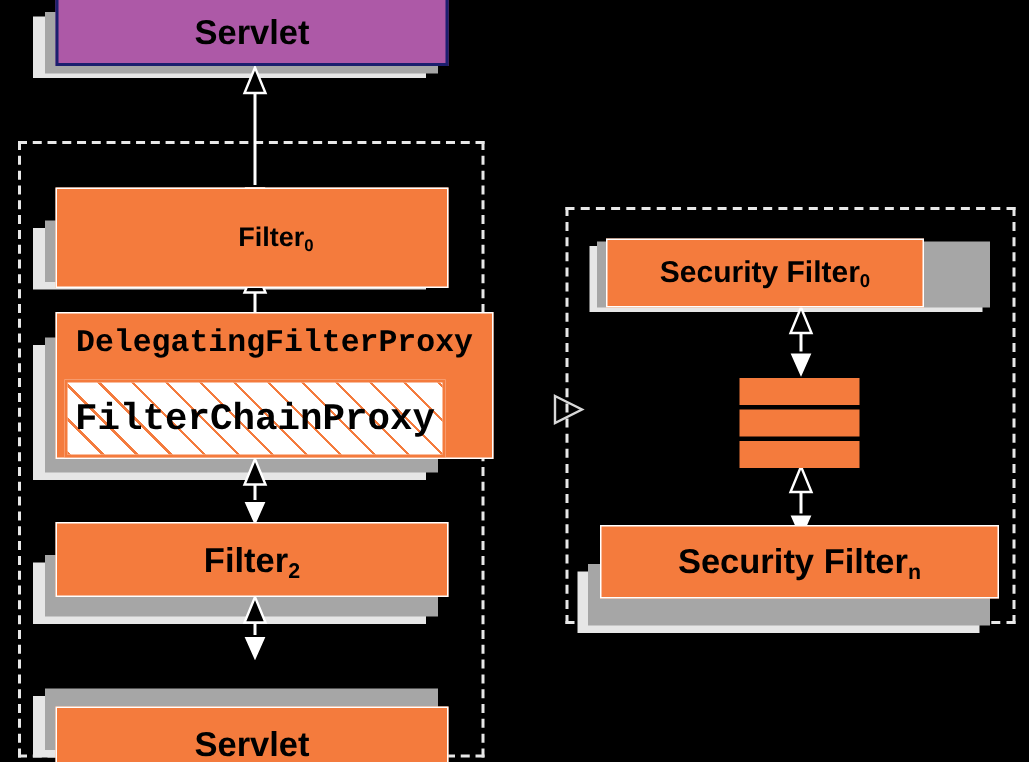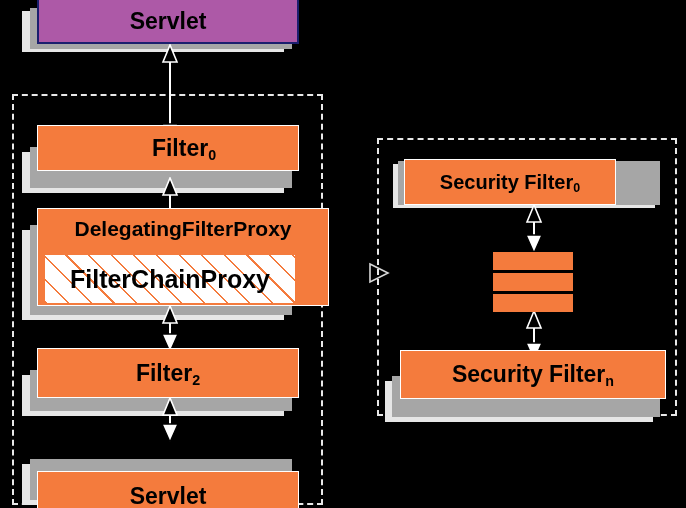--- a/index.html
+++ b/index.html
@@ -129,35 +129,35 @@
   <div class="arrow" style="left:160px; top:44px; width:20px; height:100px;">
     <svg width="20" height="100" viewBox="0 0 20 100">
       <line x1="10" y1="14" x2="10" y2="86" stroke="#ffffff" stroke-width="2"></line>
       <polygon points="10,1 3,18 17,18" fill="#000000" stroke="#ffffff" stroke-width="1.6"></polygon>
       <polygon points="10,99 2,80 18,80" fill="#ffffff" stroke="#000000" stroke-width="1.4"></polygon>
     </svg>
   </div>
 
   <div class="shadow2" style="left:22px; top:152px; width:262px; height:41px;"></div>
   <div class="shadow1" style="left:30px; top:147px; width:262px; height:41px;"></div>
-  <div class="node box-orange" style="left:37px; top:125px; width:262px; height:46px; font-size:23px;padding-left:32px;">
+  <div class="node box-orange" style="left:37px; top:125px; width:262px; height:67px; font-size:18px;padding-left:32px;">
     <span class="label"><span>Filter</span><sub>0</sub></span>
   </div>
 
   <div class="arrow" style="left:160px; top:177px; width:20px; height:54px;">
     <svg width="20" height="54" viewBox="0 0 20 54">
       <line x1="10" y1="14" x2="10" y2="42" stroke="#ffffff" stroke-width="2"></line>
       <polygon points="10,1 3,18 17,18" fill="#000000" stroke="#ffffff" stroke-width="1.6"></polygon>
       <polygon points="10,53 2,35 18,35" fill="#ffffff" stroke="#000000" stroke-width="1.4"></polygon>
     </svg>
   </div>
 
   <div class="shadow2" style="left:22px; top:230px; width:262px; height:90px;"></div>
   <div class="shadow1" style="left:30px; top:225px; width:262px; height:90px;"></div>
-  <div class="node box-orange" style="left:37px; top:208px; width:292px; height:98px; font-size:21px; display:block;">
+  <div class="node box-orange" style="left:37px; top:208px; width:292px; height:98px; font-size:21px; display:block;font-family:Liberation Mono, monospace;">
     <div style="height:40px; display:flex; align-items:center; justify-content:center;">
       <span class="label">DelegatingFilterProxy</span>
     </div>
     <div class="box-hatch" style="position:absolute; left:5px; top:44px; width:250px; height:48px; display:flex; align-items:center; justify-content:center;">
       <span class="label" style="font-size:25px;text-align:center;">FilterChainProxy</span>
     </div>
   </div>
 
   <div class="arrow" style="left:160px; top:305px; width:20px; height:48px;">
     <svg width="20" height="48" viewBox="0 0 20 48">

